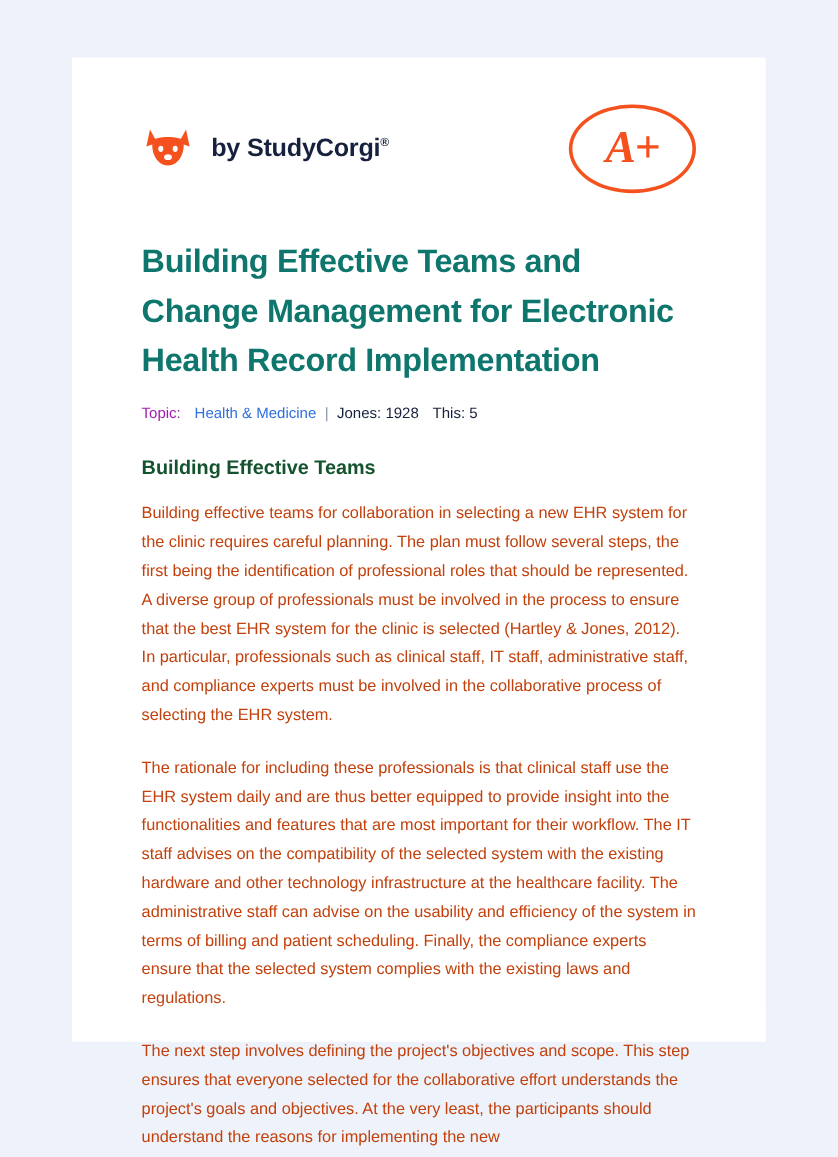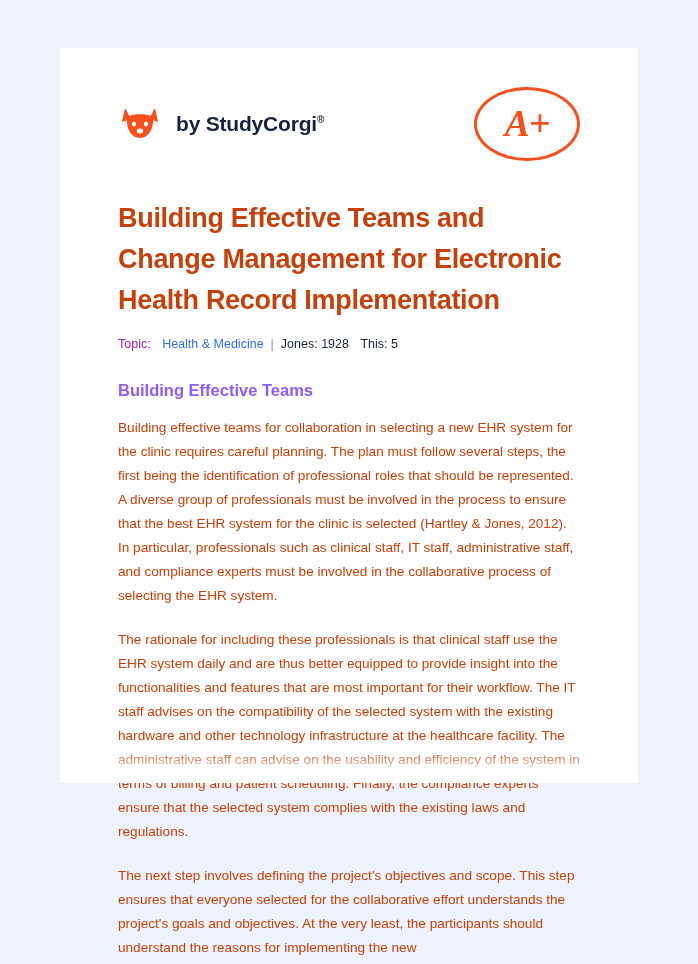--- a/index.html
+++ b/index.html
@@ -14,21 +14,21 @@
     width: 698px;
     height: 964px;
     background: #eef2fa;
     overflow: hidden;
   }
   .sheet {
     position: absolute;
     left: 60px;
     top: 48px;
     width: 578px;
-    height: 735px;
+    height: 820px;
     background: #ffffff;
   }
   .inner {
     padding: 30px 58px 0 58px;
   }
   
   .header {
     display: flex;
     align-items: center;
     justify-content: space-between;
@@ -83,21 +83,21 @@
     font-weight: bold;
     letter-spacing: -1px;
     padding-bottom: 3px;
   }
   
   .doc-title {
     margin-top: 28px;
     font-size: 27px;
     line-height: 41px;
     font-weight: bold;
-    color: #c2410c;
+    color: #0f766e;
     letter-spacing: -0.3px;
   }
   .meta {
     margin-top: 16px;
     font-size: 12.5px;
     color: #16213e;
   }
   .meta .label { color: #a21caf; }
   .meta a {
     color: #2f6fe0;
@@ -107,21 +107,21 @@
   .meta .sep {
     color: #8a93a8;
     padding: 0 7px;
   }
   .meta .gap { display: inline-block; width: 8px; }
   
   h2.section {
     margin-top: 30px;
     font-size: 16.5px;
     font-weight: bold;
-    color: #8b5cf6;
+    color: #14532d;
   }
   p.para {
     margin-top: 16px;
     font-size: 13.6px;
     line-height: 24px;
     color: #c2410c;
     text-align: left;
   }
   p.para + p.para { margin-top: 20px; }
   .fade {

